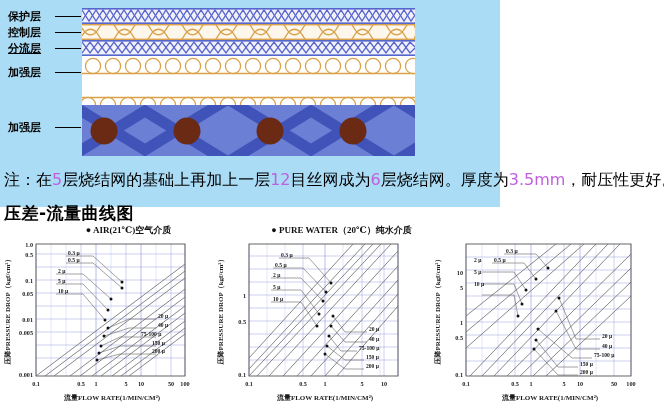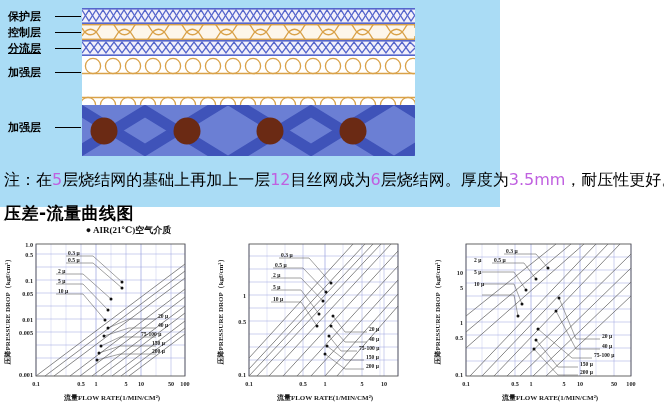--- a/index.html
+++ b/index.html
@@ -315,20 +315,24 @@
       <text class="tick" x="141" y="150" text-anchor="middle">10</text>
       <text class="tick" x="171" y="150" text-anchor="middle">50</text>
       <text class="tick" x="185" y="150" text-anchor="middle">100</text>
 
       <text class="axname" x="112" y="164" text-anchor="middle">流量FLOW RATE(1/MIN/CM²)</text>
       <text class="axname" x="10" y="74" text-anchor="middle" transform="rotate(-90 10 74)">压降PRESSURE DROP（kgf/cm²）</text>
     </svg>
   </div>
 
   <div class="chart-block" style="width:213px;">
+    <div class="chart-title">
+      <span class="bullet">●</span>
+      <span>PURE WATER（20℃）纯水介质</span>
+    </div>
     <svg class="chart-svg" width="213" height="178" viewBox="0 0 213 178">
       <rect x="36" y="8" width="149" height="132" fill="#ffffff"></rect>
       <g class="gridline minor">
         <line x1="54" y1="8" x2="54" y2="140"></line>
           <line x1="72" y1="8" x2="72" y2="140"></line>
         <line x1="112" y1="8" x2="112" y2="140"></line>
           <line x1="130" y1="8" x2="130" y2="140"></line>
         <line x1="167" y1="8" x2="167" y2="140"></line>
       </g>
       <g class="gridline">

